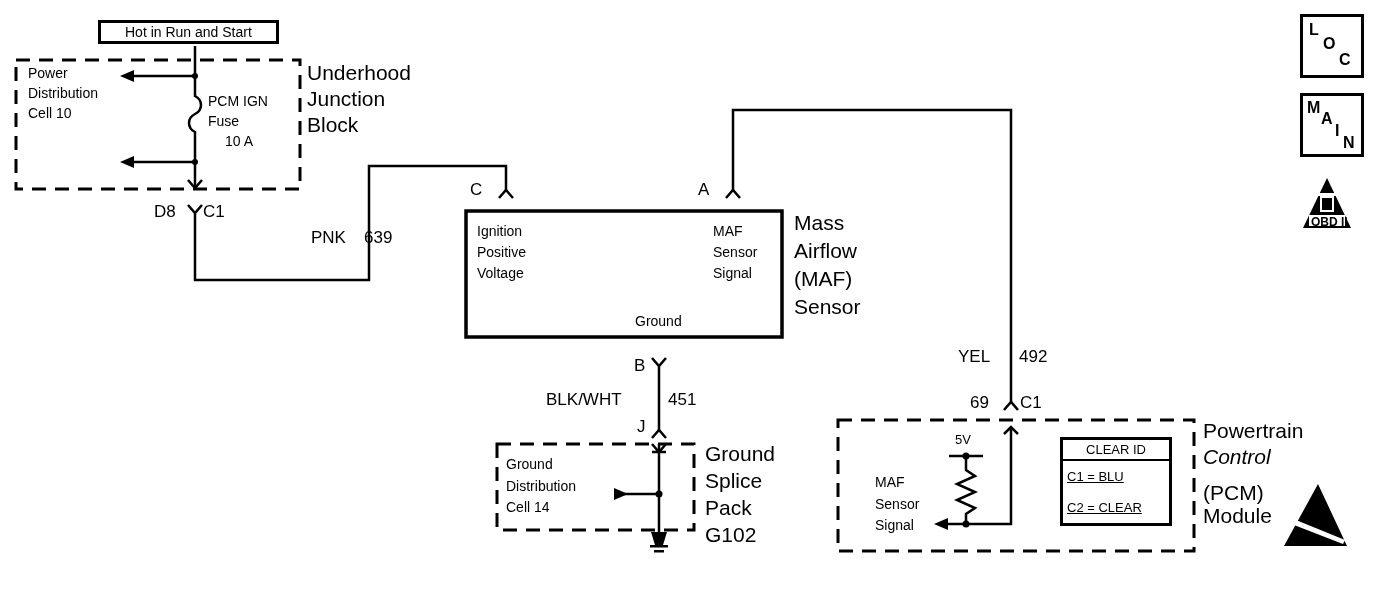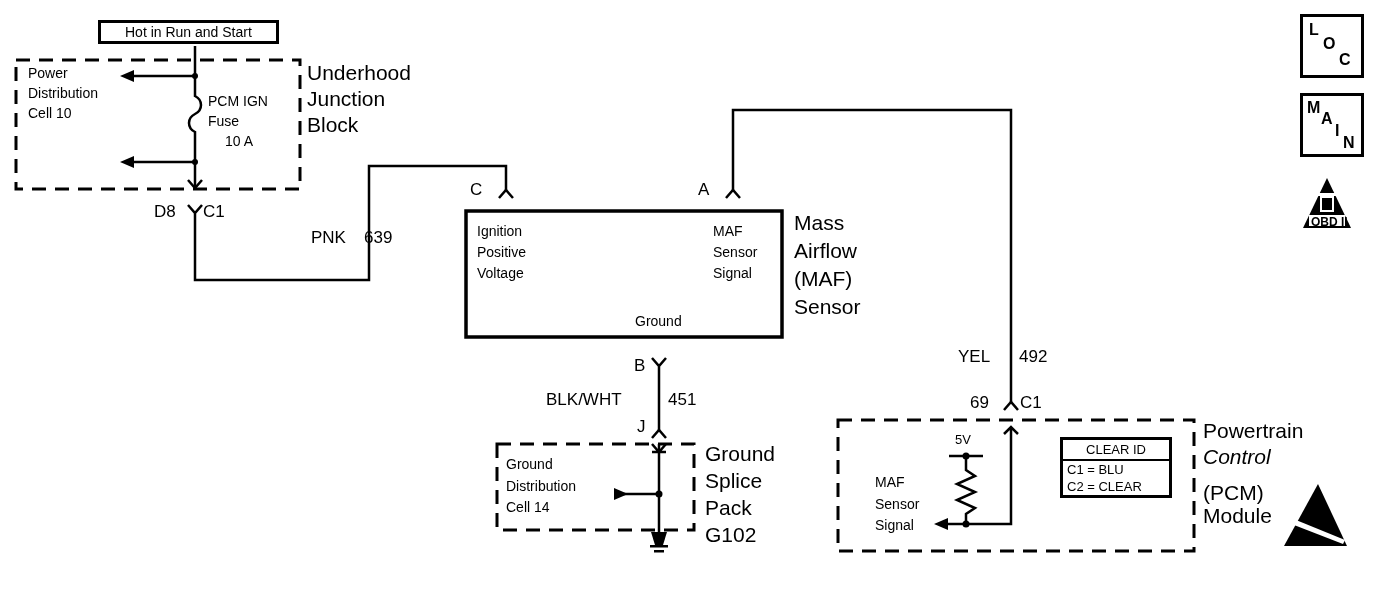--- a/index.html
+++ b/index.html
@@ -5,21 +5,21 @@
   html, body { margin:0; padding:0; background:#ffffff; }
   body { width:1392px; height:598px; position:relative; overflow:hidden; font-family:"Liberation Sans", sans-serif; color:#000; }
   svg { position:absolute; left:0; top:0; }
   .t { position:absolute; white-space:pre; line-height:1; color:#000; }
   .sm { font-size:14px; }
   .md { font-size:17px; }
   .lg { font-size:21px;text-align:center; }
   .boxlabel { position:absolute; border:3px solid #000; background:#fff; font-size:14px; padding:1px 24px; }
   .conn { position:absolute; border:3px solid #000; background:#fff; font-size:13px; }
   .conn .hd { text-align:center; border-bottom:2px solid #000; padding:2px 4px; font-size:13px; }
-  .conn .row { padding:1px 4px; }
+  .conn .row { padding:8px 4px;text-decoration:underline; }
   .icbox { position:absolute; width:58px; height:58px; border:3px solid #000; background:#fff; font-size:16px; font-weight:bold; }
   .icbox span { position:absolute; }
 </style>
 </head>
 <body>
 
 <svg width="1392" height="598" viewBox="0 0 1392 598">
   <g fill="none" stroke="#000" stroke-width="2.5">
 
     <rect x="16" y="60" width="284" height="129" stroke-dasharray="14,9" stroke-width="3"></rect>

